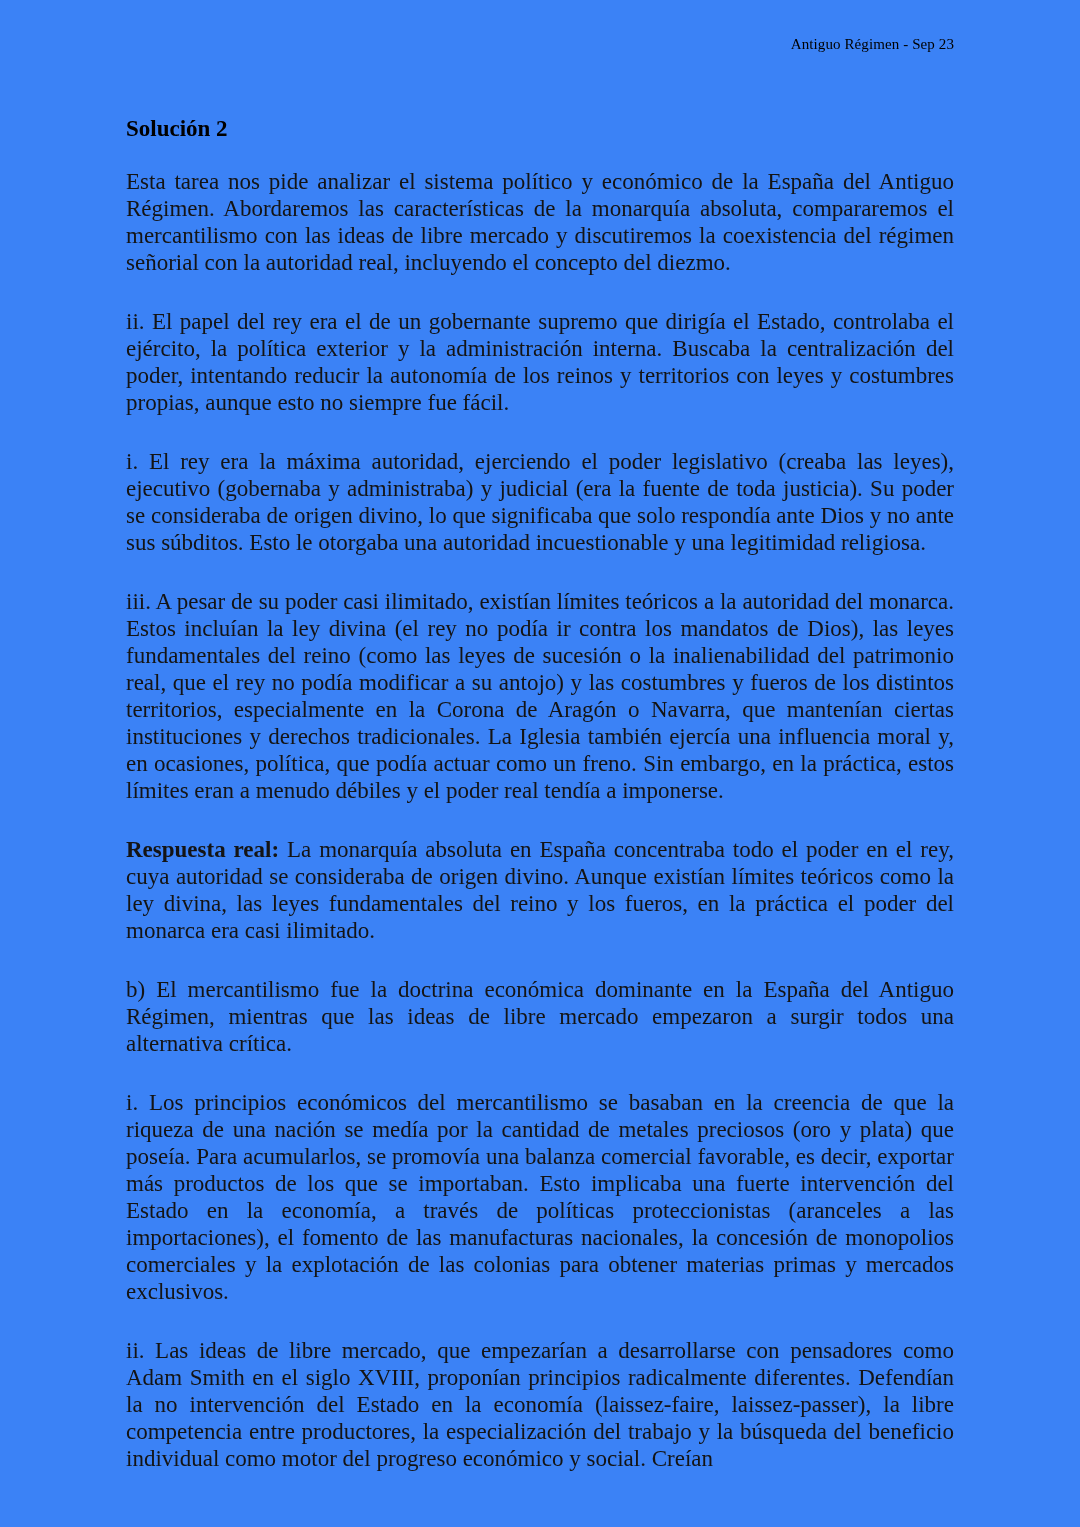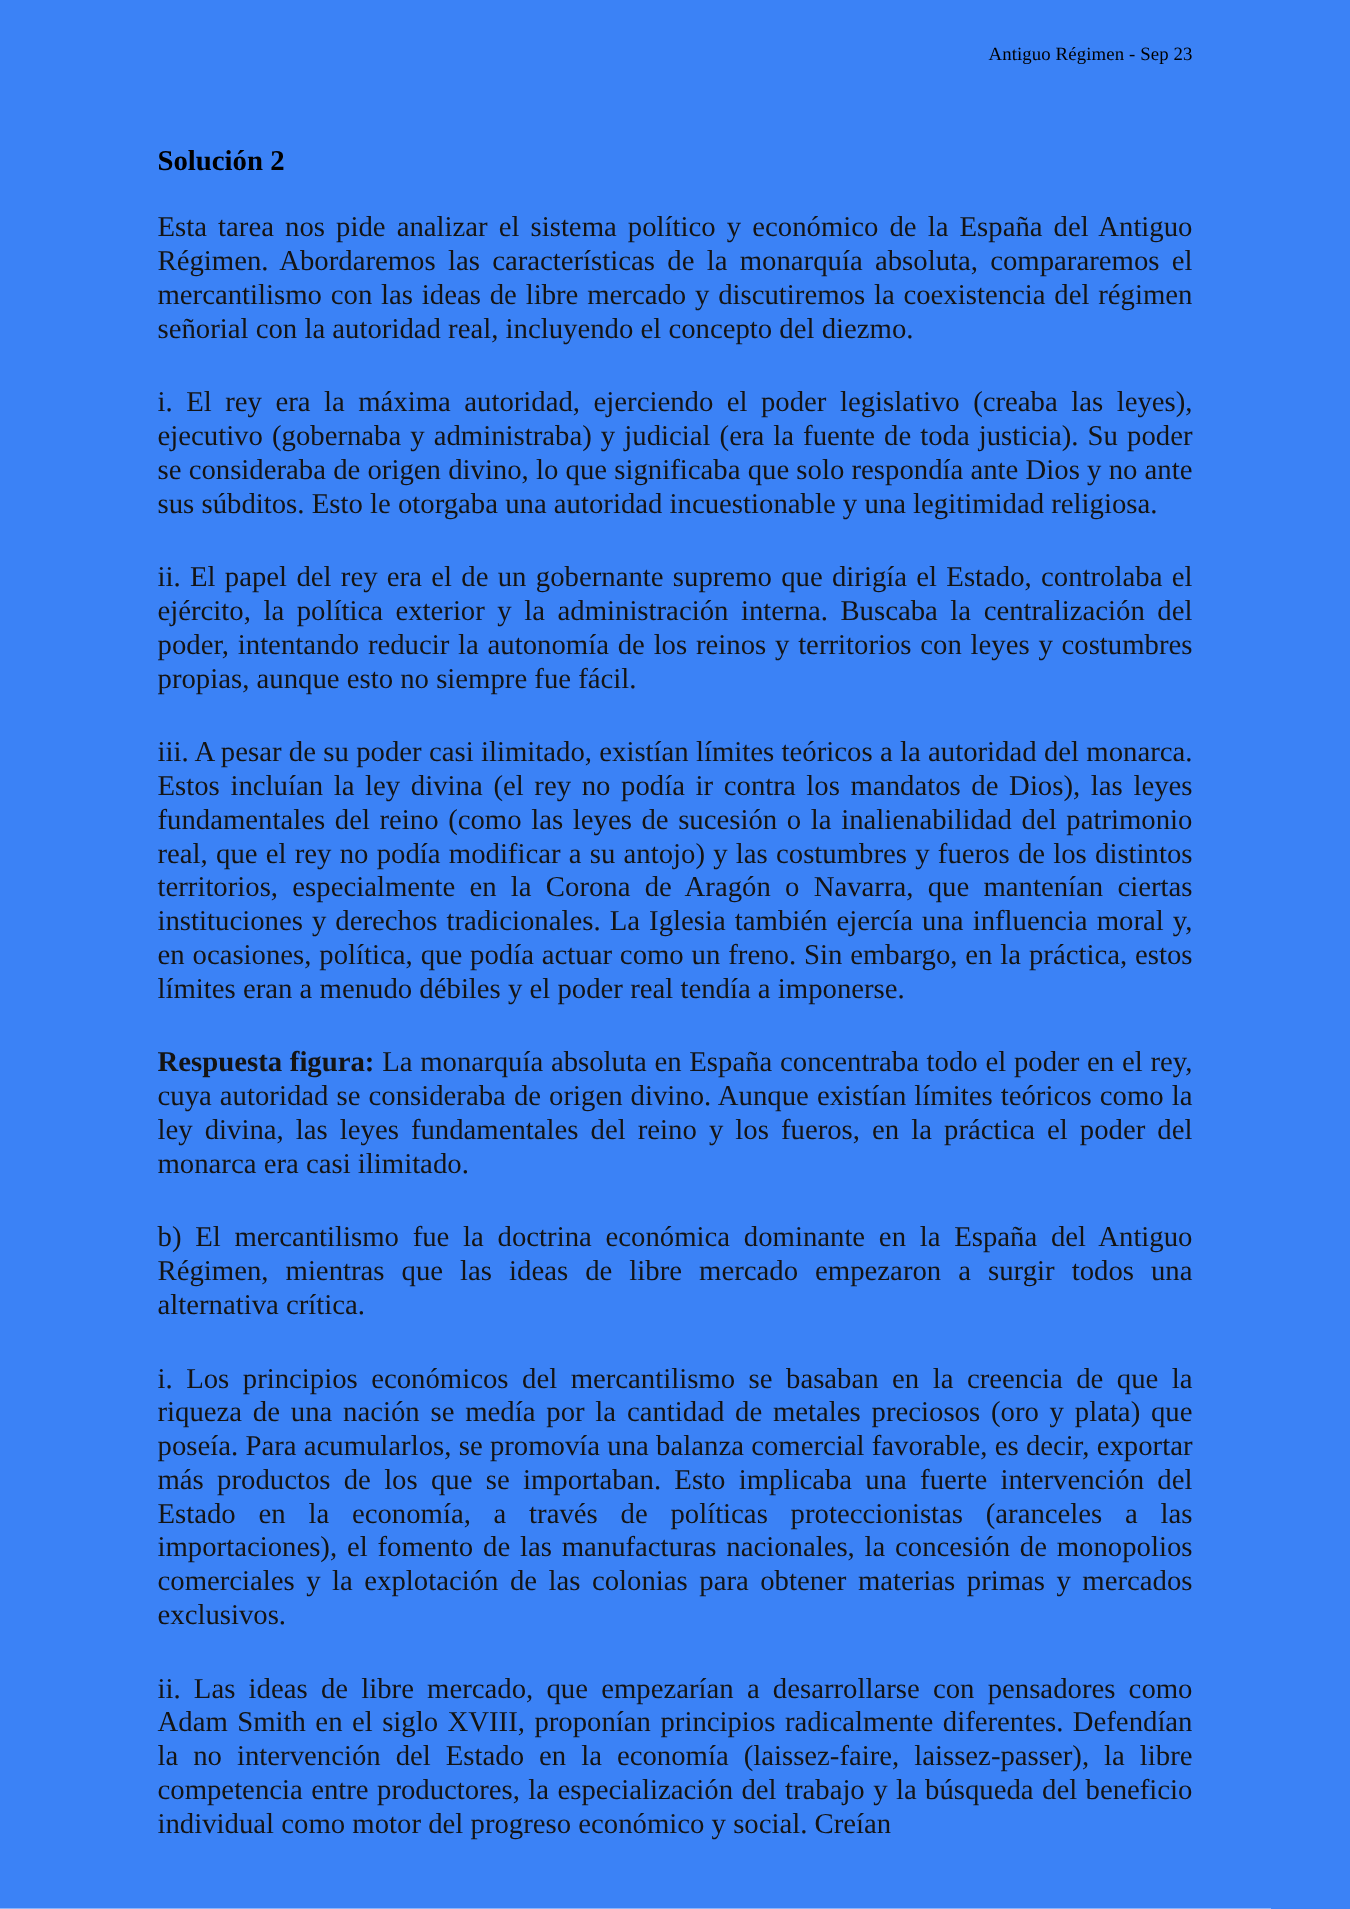--- a/index.html
+++ b/index.html
@@ -66,27 +66,27 @@
 
   <div class="running-header">Antiguo Régimen - Sep 23</div>
 
   <main class="content">
 
     <h1 class="title">Solución 2</h1>
 
     <p class="para">Esta tarea nos pide analizar el sistema político y económico de la España del Antiguo Régimen. Abordaremos las características de la monarquía absoluta, compararemos el mercantilismo con las ideas de libre mercado y discutiremos la coexistencia del régimen señorial con la autoridad real, incluyendo el concepto del diezmo.</p>
 
 
+    <p class="para spaced">ii. El papel del rey era el de un gobernante supremo que dirigía el Estado, controlaba el ejército, la política exterior y la administración interna. Buscaba la centralización del poder, intentando reducir la autonomía de los reinos y territorios con leyes y costumbres propias, aunque esto no siempre fue fácil.</p>
+
     <p class="para spaced">i. El rey era la máxima autoridad, ejerciendo el poder legislativo (creaba las leyes), ejecutivo (gobernaba y administraba) y judicial (era la fuente de toda justicia). Su poder se consideraba de origen divino, lo que significaba que solo respondía ante Dios y no ante sus súbditos. Esto le otorgaba una autoridad incuestionable y una legitimidad religiosa.</p>
-
-    <p class="para spaced">ii. El papel del rey era el de un gobernante supremo que dirigía el Estado, controlaba el ejército, la política exterior y la administración interna. Buscaba la centralización del poder, intentando reducir la autonomía de los reinos y territorios con leyes y costumbres propias, aunque esto no siempre fue fácil.</p>
 
     <p class="para spaced">iii. A pesar de su poder casi ilimitado, existían límites teóricos a la autoridad del monarca. Estos incluían la ley divina (el rey no podía ir contra los mandatos de Dios), las leyes fundamentales del reino (como las leyes de sucesión o la inalienabilidad del patrimonio real, que el rey no podía modificar a su antojo) y las costumbres y fueros de los distintos territorios, especialmente en la Corona de Aragón o Navarra, que mantenían ciertas instituciones y derechos tradicionales. La Iglesia también ejercía una influencia moral y, en ocasiones, política, que podía actuar como un freno. Sin embargo, en la práctica, estos límites eran a menudo débiles y el poder real tendía a imponerse.</p>
 
-    <p class="para spaced"><strong>Respuesta figura:</strong><span> La monarquía absoluta en España concentraba todo el poder en el rey, cuya autoridad se consideraba de origen divino. Aunque existían límites teóricos como la ley divina, las leyes fundamentales del reino y los fueros, en la práctica el poder del monarca era casi ilimitado.</span></p>
+    <p class="para spaced"><strong>Respuesta real:</strong><span> La monarquía absoluta en España concentraba todo el poder en el rey, cuya autoridad se consideraba de origen divino. Aunque existían límites teóricos como la ley divina, las leyes fundamentales del reino y los fueros, en la práctica el poder del monarca era casi ilimitado.</span></p>
 
     <p class="para spaced">b) El mercantilismo fue la doctrina económica dominante en la España del Antiguo Régimen, mientras que las ideas de libre mercado empezaron a surgir todos una alternativa crítica.</p>
 
     <p class="para spaced">i. Los principios económicos del mercantilismo se basaban en la creencia de que la riqueza de una nación se medía por la cantidad de metales preciosos (oro y plata) que poseía. Para acumularlos, se promovía una balanza comercial favorable, es decir, exportar más productos de los que se importaban. Esto implicaba una fuerte intervención del Estado en la economía, a través de políticas proteccionistas (aranceles a las importaciones), el fomento de las manufacturas nacionales, la concesión de monopolios comerciales y la explotación de las colonias para obtener materias primas y mercados exclusivos.</p>
 
     <p class="para spaced">ii. Las ideas de libre mercado, que empezarían a desarrollarse con pensadores como Adam Smith en el siglo XVIII, proponían principios radicalmente diferentes. Defendían la no intervención del Estado en la economía (laissez-faire, laissez-passer), la libre competencia entre productores, la especialización del trabajo y la búsqueda del beneficio individual como motor del progreso económico y social. Creían</p>
 
   </main>
 
 

